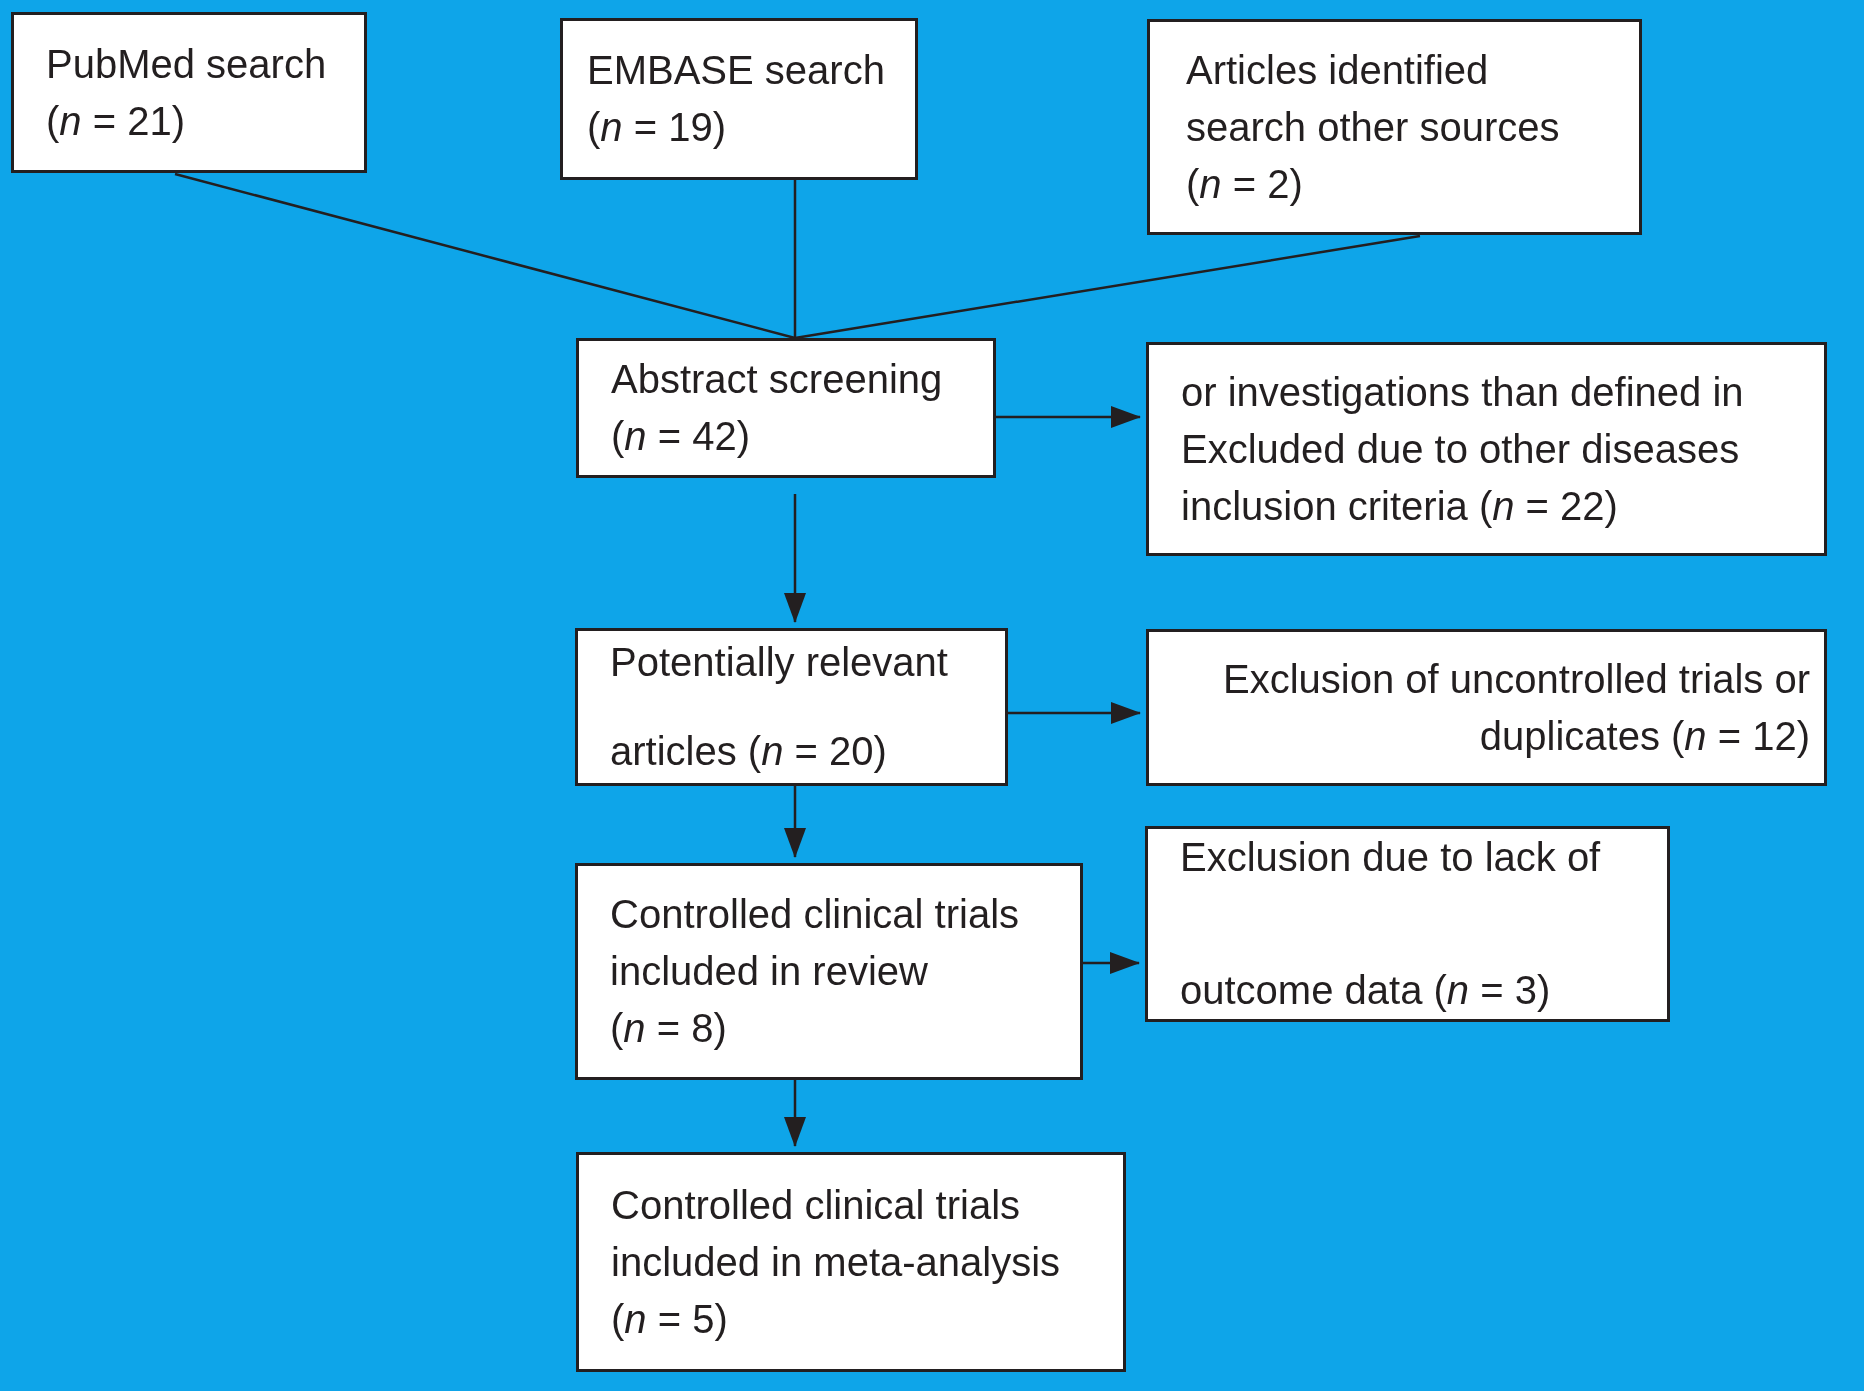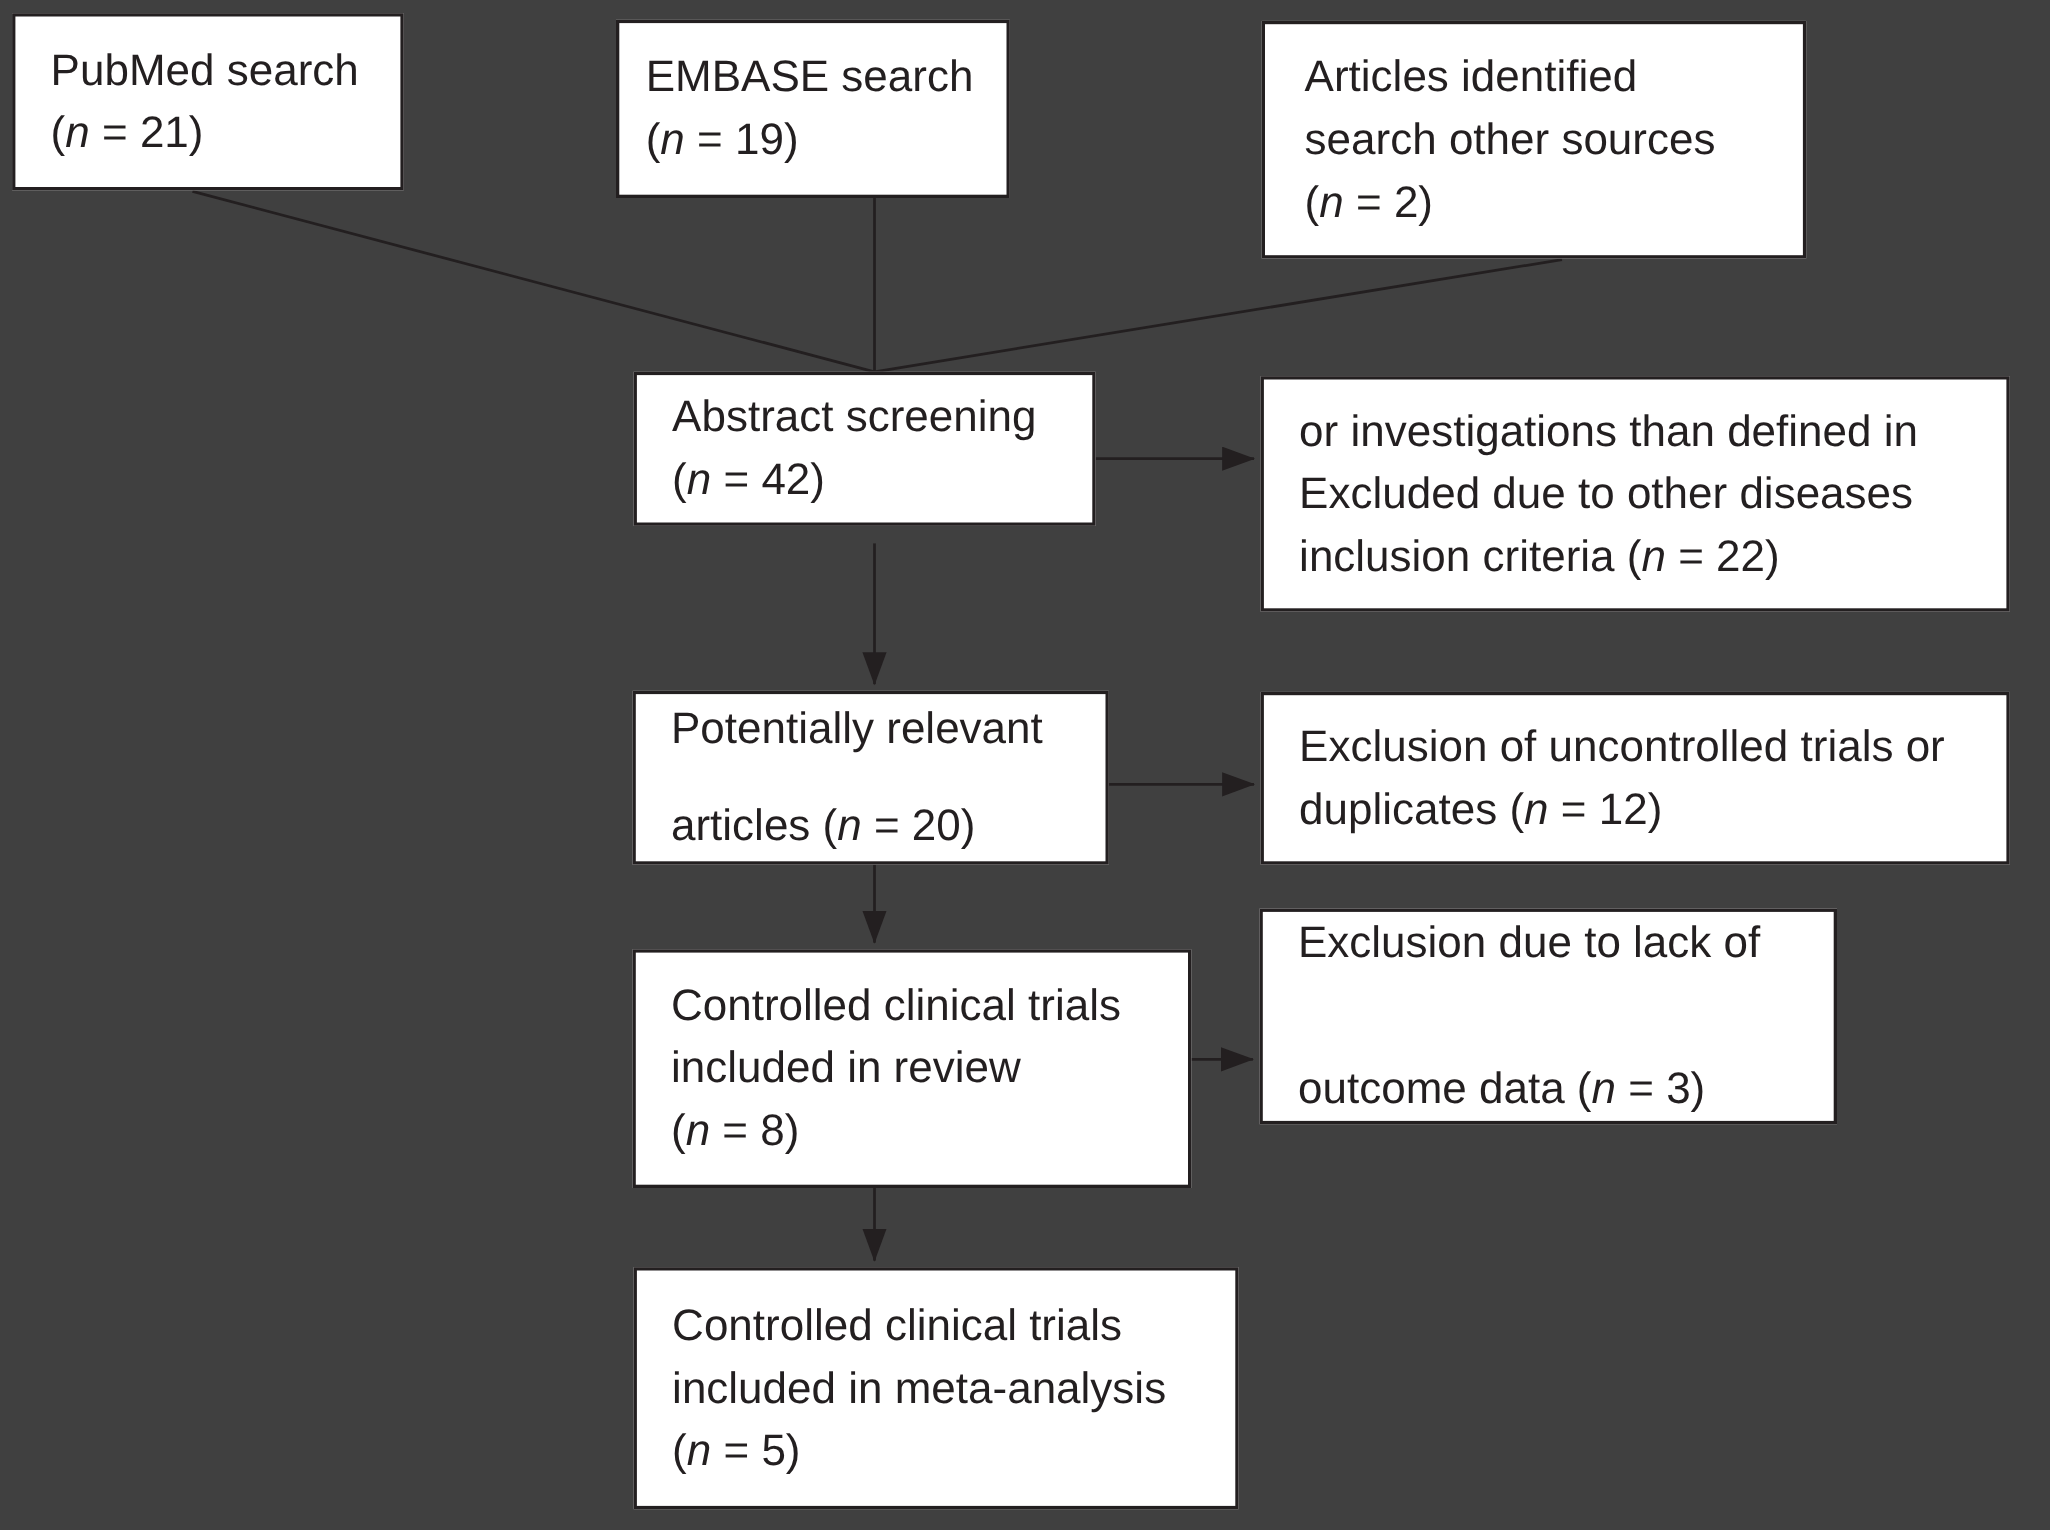--- a/index.html
+++ b/index.html
@@ -4,21 +4,21 @@
 <style>
   html, body {
     margin: 0;
     padding: 0;
     background: #ffffff;
   }
   .canvas {
     position: relative;
     width: 1864px;
     height: 1391px;
-    background: #404040;
+    background: #0ea5e9;
     font-family: "Liberation Sans", "DejaVu Sans", sans-serif;
     color: #231f20;
     overflow: hidden;
   }
   svg.connectors {
     position: absolute;
     left: 0; top: 0;
     width: 1864px;
     height: 1391px;
   }
@@ -43,21 +43,21 @@
   .box i {
     font-style: italic;
   }
   
   #b-pubmed    { left: 11px;   top: 12px;   width: 356px; height: 161px; }
   #b-embase    { left: 560px;  top: 18px;   width: 358px; height: 162px; padding-left: 24px; }
   #b-other     { left: 1147px; top: 19px;   width: 495px; height: 216px; padding-left: 36px; }
   #b-abstract  { left: 576px;  top: 338px;  width: 420px; height: 140px; }
   #b-excl1     { left: 1146px; top: 342px;  width: 681px; height: 214px; }
   #b-potential { left: 575px;  top: 628px;  width: 433px; height: 158px; gap: 32px; }
-  #b-excl2     { left: 1146px; top: 629px;  width: 681px; height: 157px; }
+  #b-excl2     { left: 1146px; top: 629px;  width: 681px; height: 157px; text-align: right; }
   #b-review    { left: 575px;  top: 863px;  width: 508px; height: 217px; }
   #b-excl3     { left: 1145px; top: 826px;  width: 525px; height: 196px; justify-content: space-between; }
   #b-meta      { left: 576px;  top: 1152px; width: 550px; height: 220px; }
 </style>
 </head>
 <body>
 
 <div class="canvas">
 
   <svg class="connectors" viewBox="0 0 1864 1391" xmlns="http://www.w3.org/2000/svg">

